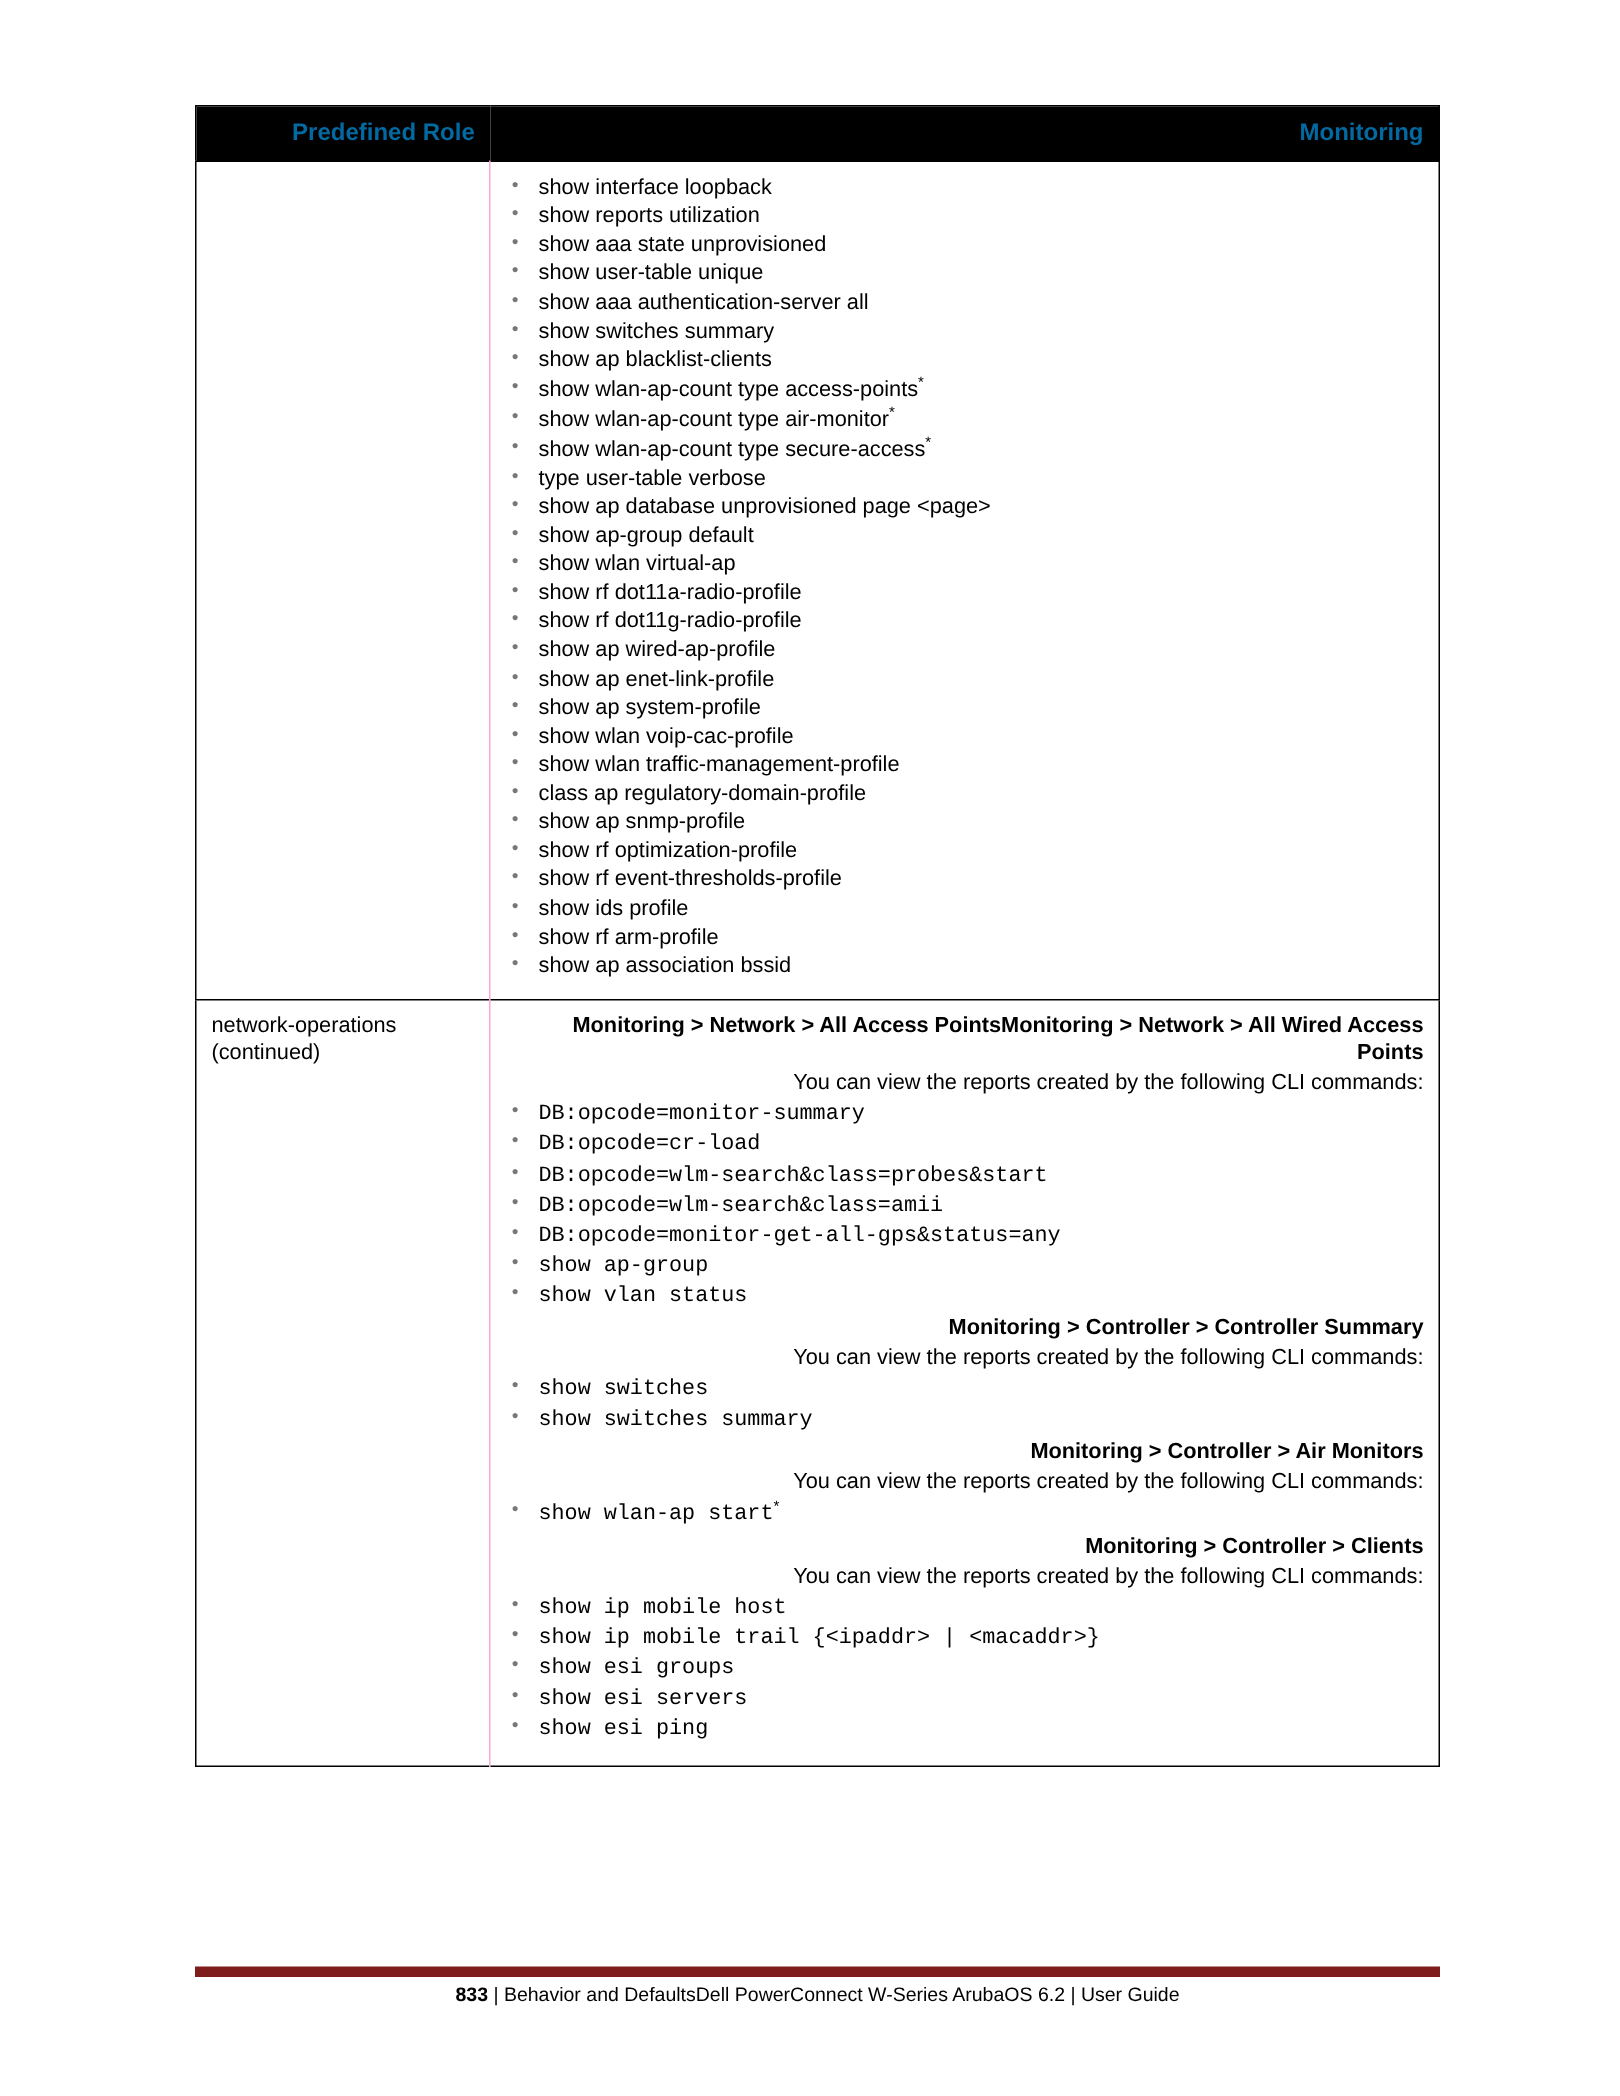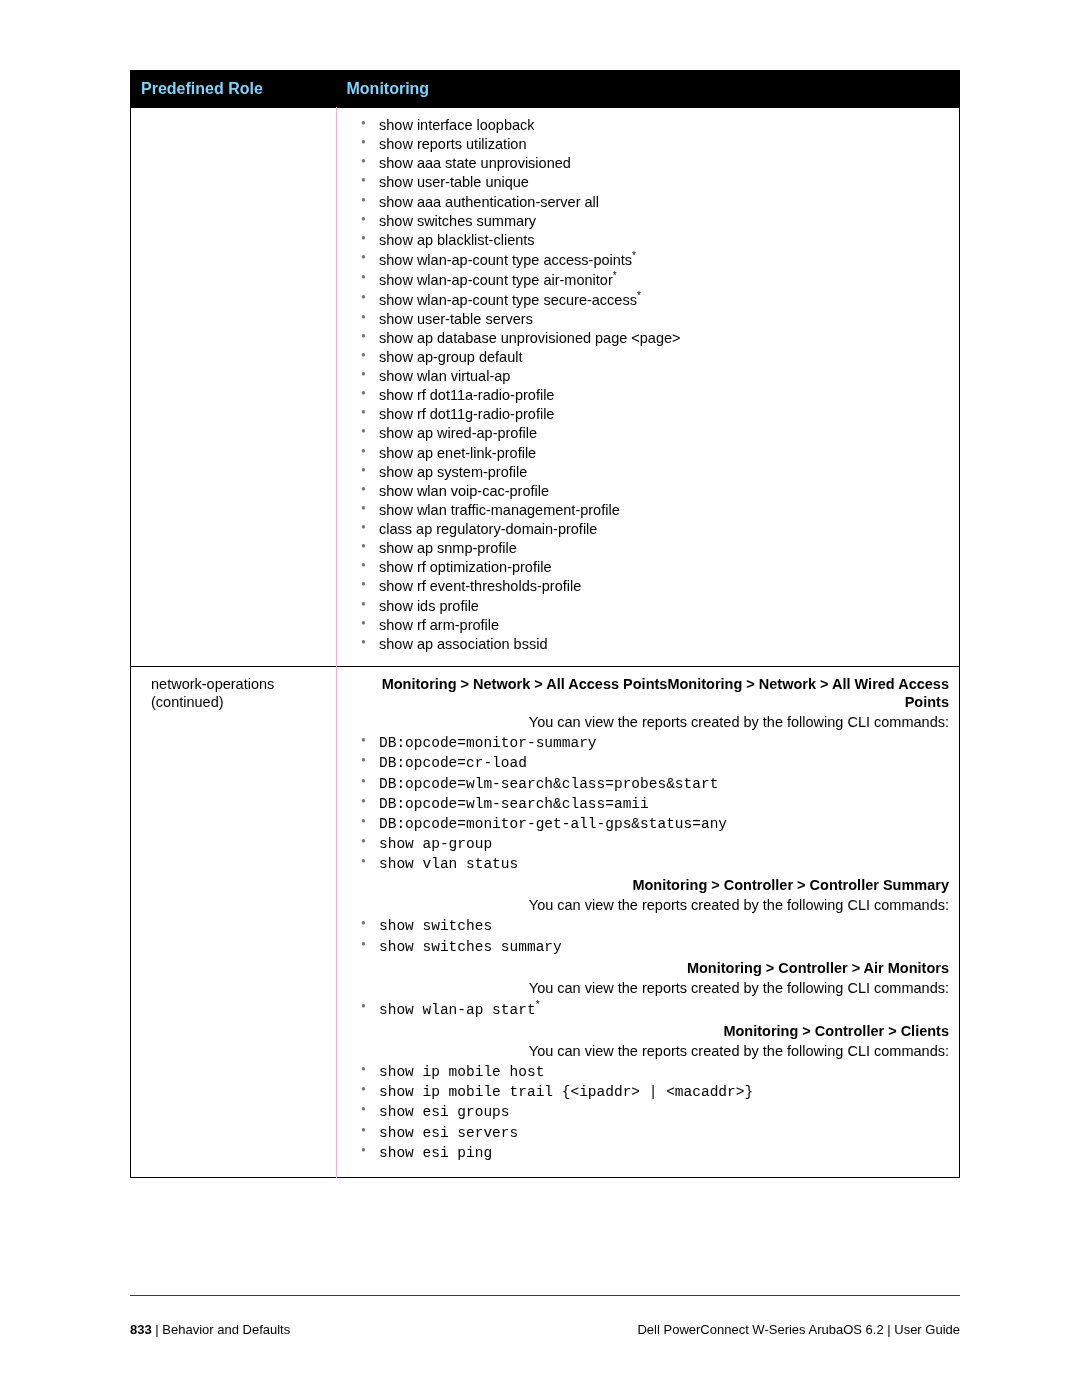--- a/index.html
+++ b/index.html
@@ -18,29 +18,29 @@
   }
   table.main {
     width: 100%;
     border-collapse: collapse;
     border: 1px solid #000;
     font-size: 14.5px;
     line-height: 1.25;
   }
   table.main thead th {
     background: #000;
-    color: #7dd3fc;
+    color: #0369a1;
     font-weight: bold;
-    text-align: left;
+    text-align: right;
     padding: 8px 10px;
     font-size: 16px;
   }
   table.main td {
     vertical-align: top;
-    padding: 8px 10px 12px 20px;
+    padding: 8px 10px 12px 10px;
     border-top: 1px solid #000;
     margin-top: 16px;
   }
   table.main td.role-col {
     width: 175px;
     border-right: 1px solid #f9a8d4;
   }
   ul.bullets {
     margin: 0;
     padding: 0 0 0 22px;
@@ -61,25 +61,25 @@
   .bold { font-weight: bold; }
   .mono { font-family: "Courier New", Courier, monospace; }
   .sup { font-size: 10px; vertical-align: super; }
   .para { margin: 0 0 2px 0; text-align: right; }
   .section-block { margin-bottom: 2px; }
   .footer {
     position: absolute;
     left: 130px;
     right: 120px;
     bottom: 60px;
-    border-top: 1px solid #7f1d1d;
-    padding-top: 26px;
+    border-top: 7px solid #7f1d1d;
+    padding-top: 4px;
     font-size: 13px;
     display: flex;
-    justify-content: space-between;
+    justify-content: center;
   }
   .footer-left .pnum { font-weight: bold; }
   .footer-right .fb { font-weight: normal; margin-top: 44px; }
 </style>
 </head>
 <body>
 
 <div class="page">
 
   <table class="main">
@@ -97,21 +97,21 @@
               <li>show interface loopback</li>
               <li>show reports utilization</li>
               <li>show aaa state unprovisioned</li>
               <li>show user-table unique</li>
               <li>show aaa authentication-server all</li>
               <li>show switches summary</li>
               <li>show ap blacklist-clients</li>
               <li>show wlan-ap-count type access-points<span class="sup">*</span></li>
               <li>show wlan-ap-count type air-monitor<span class="sup">*</span></li>
               <li>show wlan-ap-count type secure-access<span class="sup">*</span></li>
-              <li>show user-table servers</li>
+              <li>type user-table verbose</li>
               <li>show ap database unprovisioned page &lt;page&gt;</li>
               <li>show ap-group default</li>
               <li>show wlan virtual-ap</li>
               <li>show rf dot11a-radio-profile</li>
               <li>show rf dot11g-radio-profile</li>
               <li>show ap wired-ap-profile</li>
               <li>show ap enet-link-profile</li>
               <li>show ap system-profile</li>
               <li>show wlan voip-cac-profile</li>
               <li>show wlan traffic-management-profile</li>

